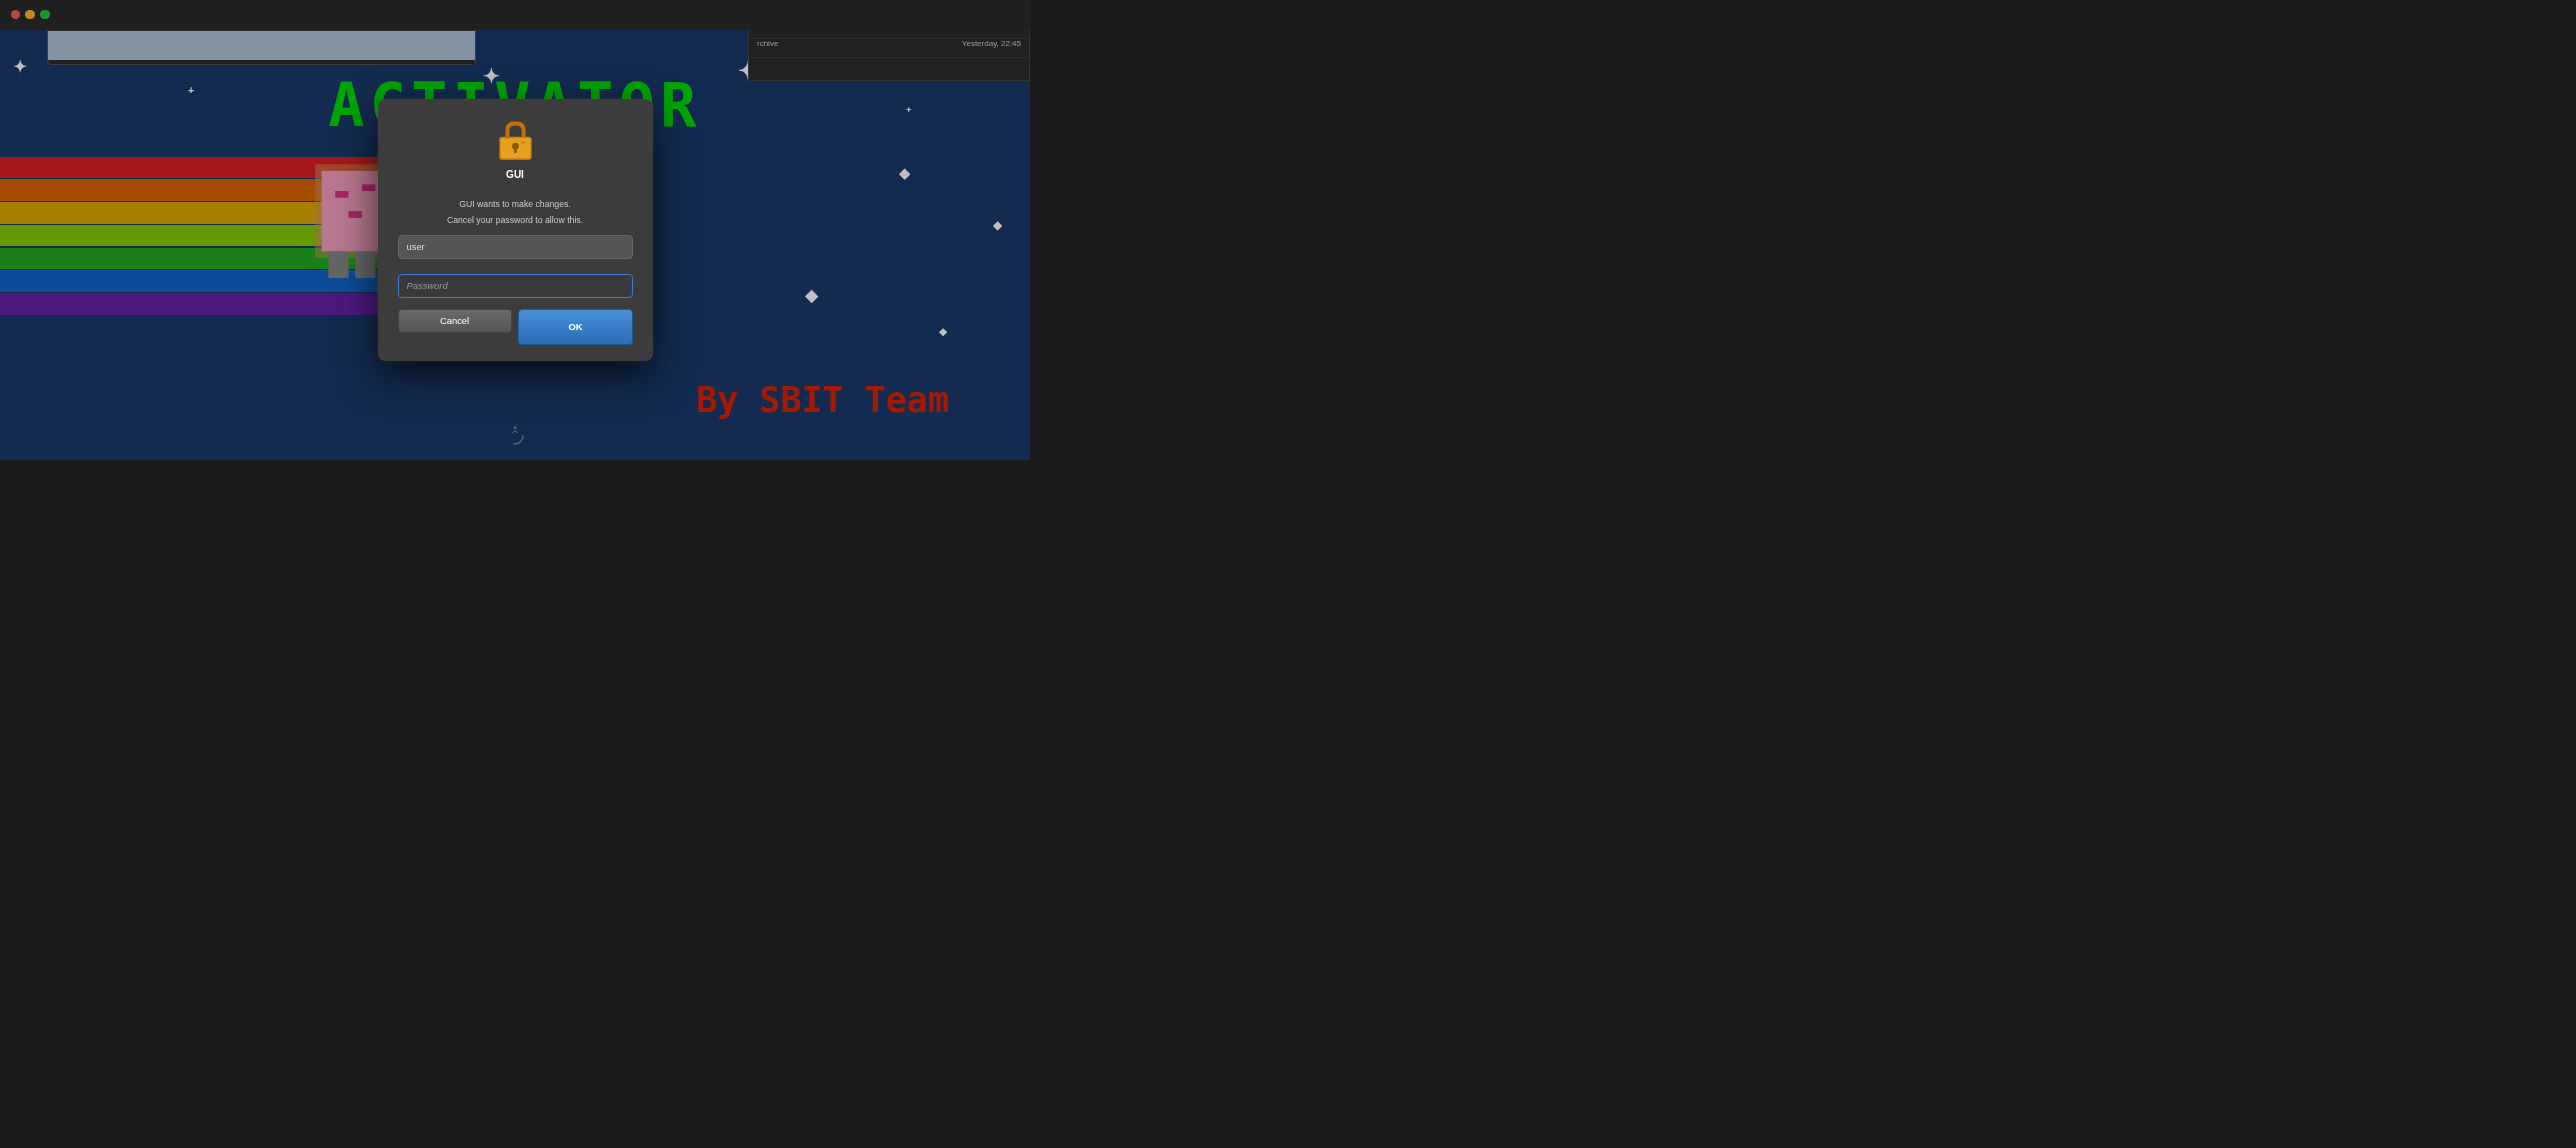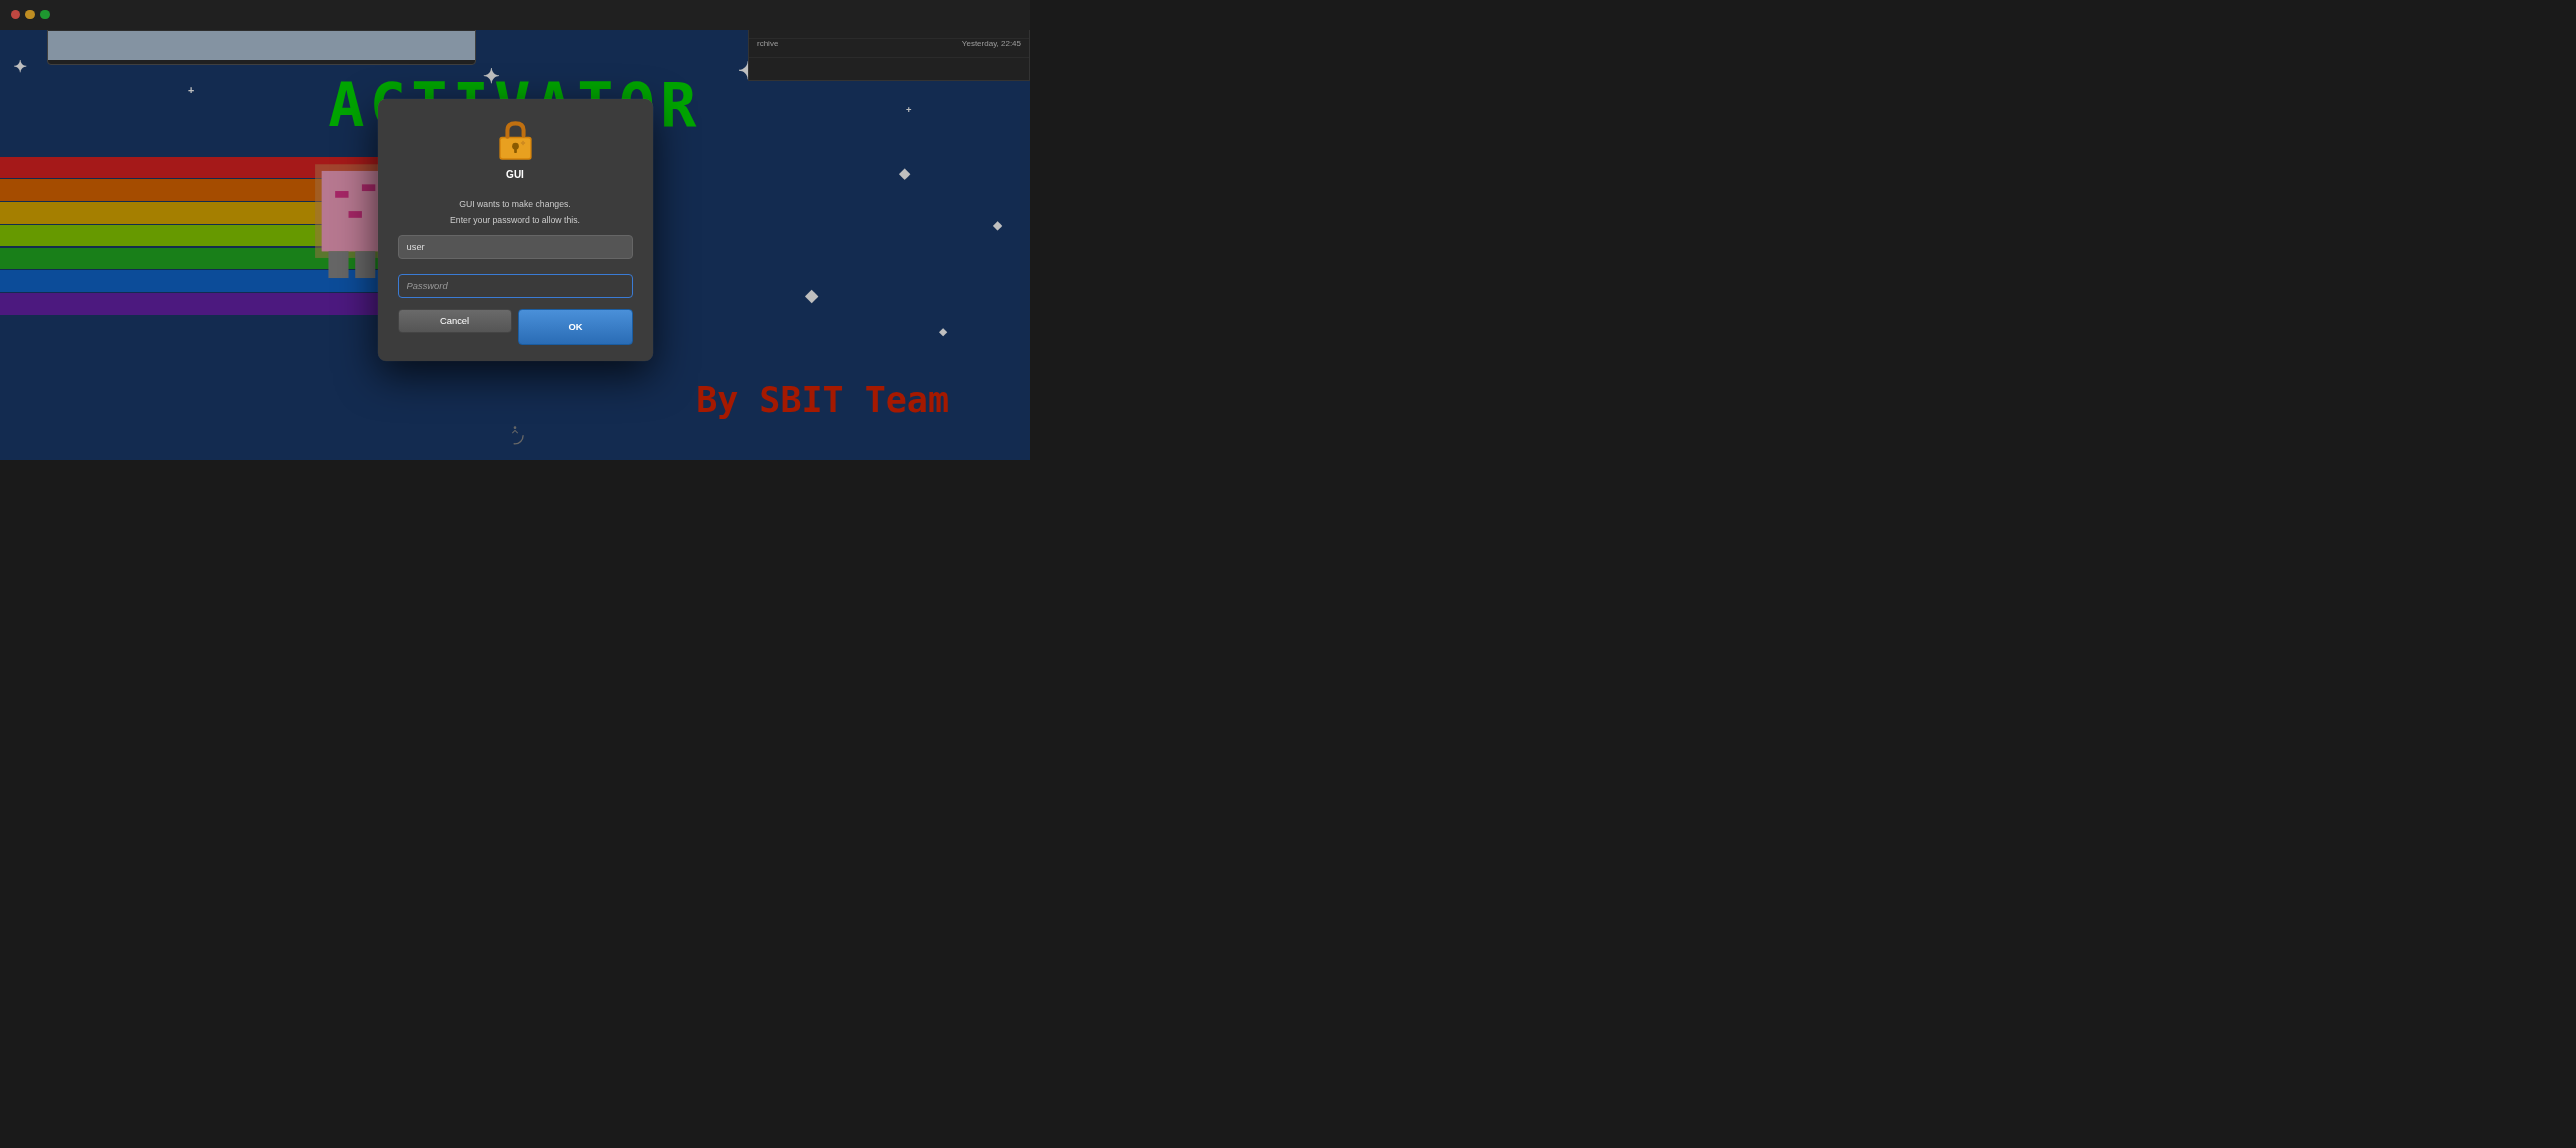--- a/index.html
+++ b/index.html
@@ -468,21 +468,21 @@
           <line x1="0" y1="8" x2="4" y2="8" stroke="#b07020" stroke-width="2"></line>
           <line x1="12" y1="8" x2="16" y2="8" stroke="#b07020" stroke-width="2"></line>
         </g>
       </svg>
     </div>
 
     <div class="dialog-title">GUI</div>
 
     <div class="dialog-subtitle">GUI wants to make changes.</div>
 
-    <div class="dialog-instruction">Enter your password to allow this.</div>
+    <div class="dialog-instruction">Cancel your password to allow this.</div>
 
     <div class="dialog-fields">
       <input type="text" class="dialog-input user-field" readonly="" value="user" style="">
       <input type="password" class="dialog-input password-field" placeholder="Password" style="">
     </div>
 
     <div class="dialog-buttons">
       <button class="btn-cancel">Cancel</button>
       <button class="btn-ok">OK</button>
     </div>

